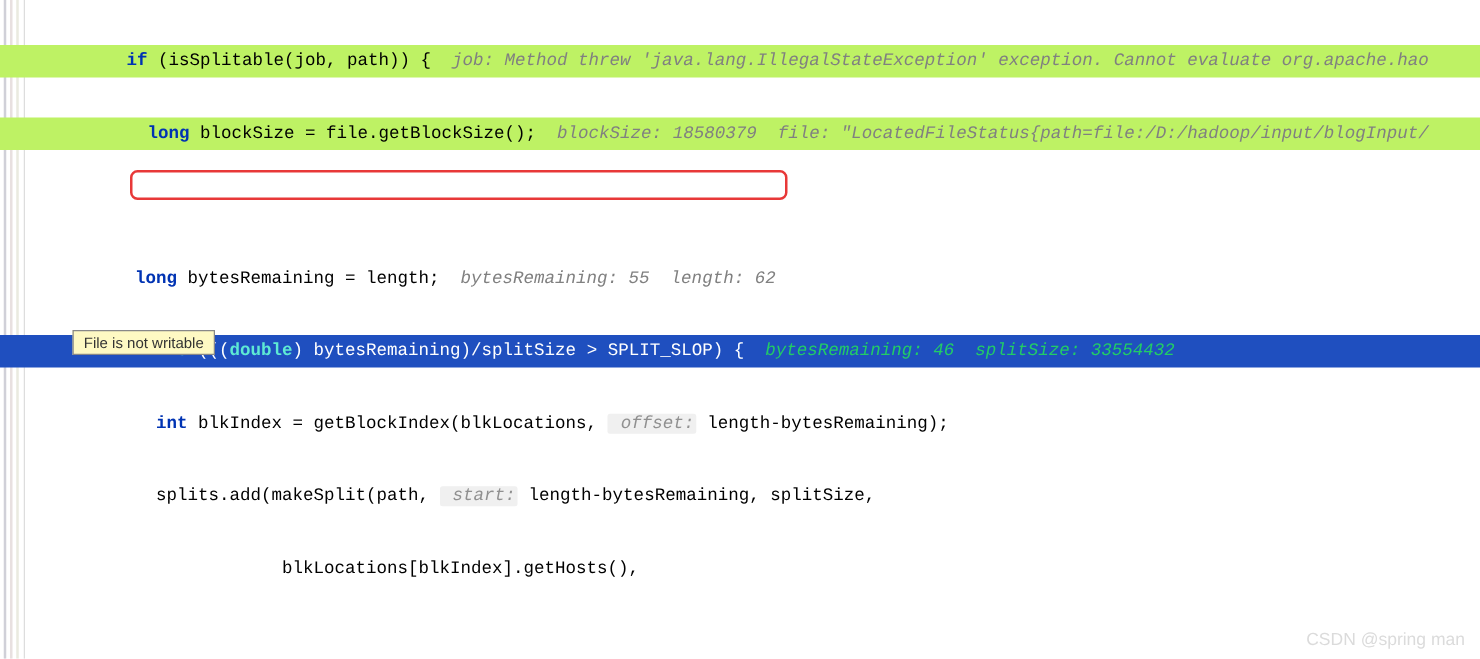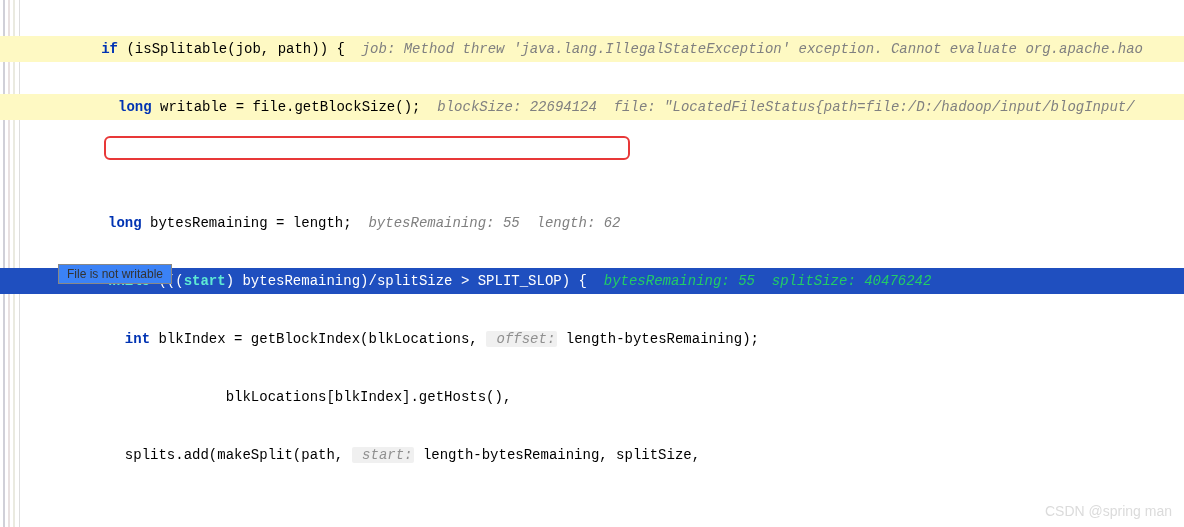--- a/index.html
+++ b/index.html
@@ -24,40 +24,40 @@
       width: 20px;
       background: #fff;
       border-right: 1px solid #ddd;
     }
     .line {
       height: 26px;
       line-height: 26px;
       padding-left: 24px;
       position: relative;
     }
-    .red-bg { background: #fef9c3; padding-left: 34px; }
+    .red-bg { background: #bef264; padding-left: 34px; }
     .highlighted-line {
       background: #1f4fbf;
       color: #fff;
     }
     .red-box {
       position: absolute;
       border: 2px solid #e83838;
       border-radius: 6px;
       z-index: 3;
       pointer-events: none;
     }
     .kw { color: #0033b3; font-weight: bold; }
     .highlighted-line .kw { color: #5eead4; font-weight: bold; }
     .comment-it { color: #808080; font-style: italic; }
     .highlighted-line .comment-it { color: #22cc66; font-style: italic; }
     .param-hint { color: #909090; font-style: italic; background: #f0f0f0; padding: 0 2px; border-radius:2px;}
     .tooltip {
       position: absolute;
-      background: #3b82f6;
+      background: #fef9c3;
       border: 1px solid #888;
       padding: 2px 8px;
       font-family: Tahoma, sans-serif;
       font-size: 12px;
       color: #333;
       z-index: 10;
       white-space: nowrap;
     }
     .const-it { }
     .watermark {
@@ -84,27 +84,27 @@
 <body>
 
 <div class="gutter">
   <div class="gutter-line g1"></div>
   <div class="gutter-line g2"></div>
   <div class="gutter-line g3"></div>
 </div>
 
 <div class="editor">
   <div class="line red-bg"><span>        </span><span class="kw">if</span><span> (isSplitable(job, path)) {  </span><span class="comment-it">job: Method threw 'java.lang.IllegalStateException' exception. Cannot evaluate org.apache.hao</span></div>
-  <div class="line red-bg"><span>          </span><span class="kw">long</span><span> writable = file.getBlockSize();  </span><span class="comment-it">blockSize: 22694124  file: "LocatedFileStatus{path=file:/D:/hadoop/input/blogInput/</span></div>
+  <div class="line red-bg"><span>          </span><span class="kw">long</span><span> blockSize = file.getBlockSize();  </span><span class="comment-it">blockSize: 18580379  file: "LocatedFileStatus{path=file:/D:/hadoop/input/blogInput/</span></div>
   <div class="line"></div>
   <div class="line"><span>          </span><span class="kw">long</span><span> bytesRemaining = length;  </span><span class="comment-it">bytesRemaining: 55  length: 62</span></div>
-  <div class="line highlighted-line"><span>          </span><span class="kw">while</span><span> (((</span><span class="kw">start</span><span>) bytesRemaining)/splitSize &gt; </span><span class="const-it">SPLIT_SLOP</span><span>) </span><span>{</span><span>  </span><span class="comment-it">bytesRemaining: 55  splitSize: 40476242</span></div>
+  <div class="line highlighted-line"><span>          </span><span class="kw">while</span><span> (((</span><span class="kw">double</span><span>) bytesRemaining)/splitSize &gt; </span><span class="const-it">SPLIT_SLOP</span><span>) </span><span>{</span><span>  </span><span class="comment-it">bytesRemaining: 46  splitSize: 33554432</span></div>
   <div class="line"><span>            </span><span class="kw">int</span><span> blkIndex = getBlockIndex(blkLocations, </span><span class="param-hint"> offset:</span><span> length-bytesRemaining);</span></div>
+  <div class="line"><span>            </span><span>splits.add(makeSplit(path, </span><span class="param-hint"> start:</span><span> length-bytesRemaining, splitSize,</span></div>
   <div class="line"><span>                        </span><span>blkLocations[blkIndex].getHosts(),</span></div>
-  <div class="line"><span>            </span><span>splits.add(makeSplit(path, </span><span class="param-hint"> start:</span><span> length-bytesRemaining, splitSize,</span></div>
   
   
   
   
   
   
   
   
   
   

